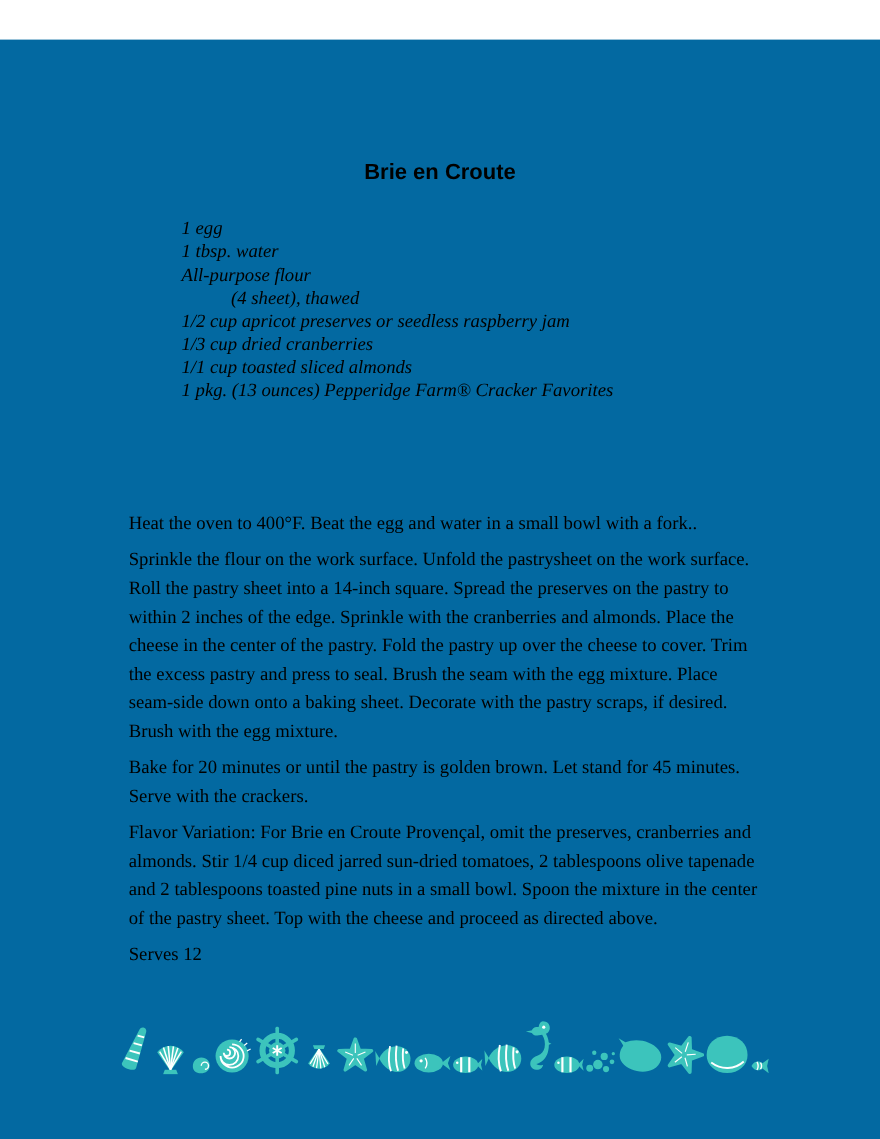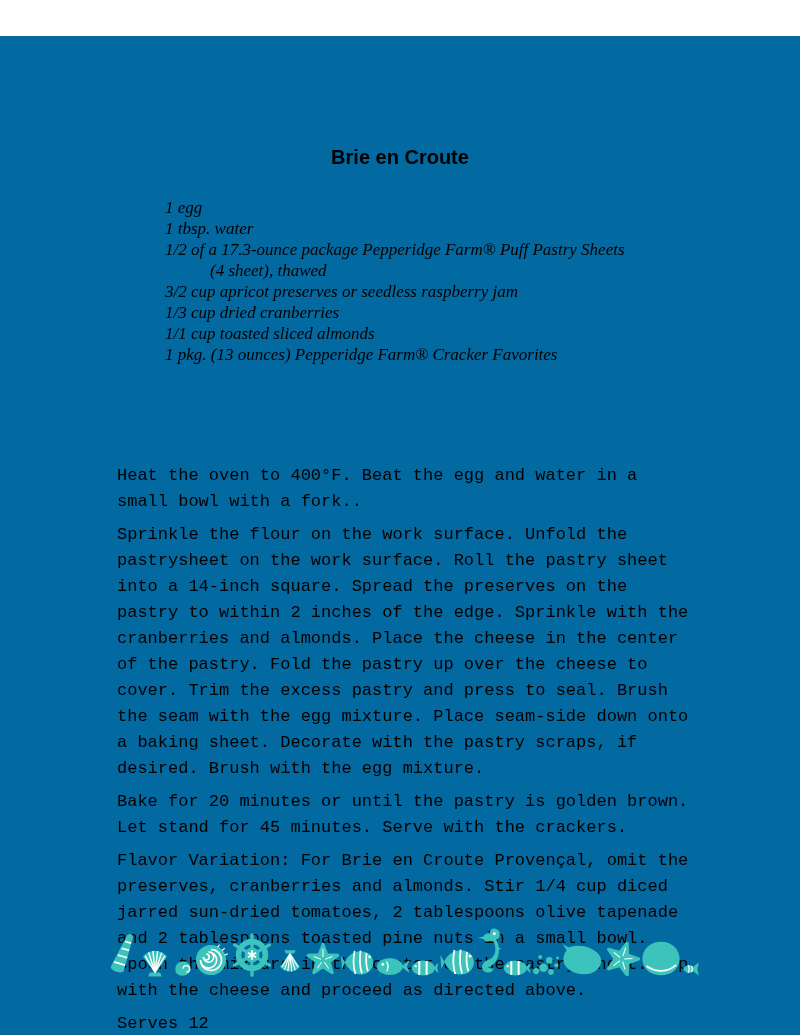--- a/index.html
+++ b/index.html
@@ -20,21 +20,21 @@
   }
   .ingredients{
     position:absolute;left:165px;top:161px;width:600px;
     font-size:17px;line-height:21px;white-space:nowrap;font-style:italic;
   }
   .ingredient.cont{padding-left:45px;}
   .instructions{
     position:absolute;left:117px;top:427px;width:576px;
     font-size:17px;line-height:26px;
   }
-  .instructions p{margin:0 0 7px 0;font-family:Liberation Mono, monospace;}
+  .instructions p{margin:0 0 7px 0;}
   .sea-border{
     position:absolute;left:110px;top:881px;width:600px;height:60px;
     display:flex;align-items:flex-end;gap:1px;
     color:#3CC4BC;
   }
   .sea-border svg{display:block;flex:0 0 auto;}
   .defs{position:absolute;width:0;height:0;overflow:hidden;}
 </style>
 </head>
 <body>
@@ -165,23 +165,23 @@
   </defs>
 </svg>
 
 <div class="page">
 
   <h1 class="title">Brie en Croute</h1>
 
   <div class="ingredients">
     <div class="ingredient">1 egg</div>
     <div class="ingredient">1 tbsp. water</div>
-    <div class="ingredient">1/2 of a 17.3-ounce package Pepperidge Farm® Puff Pastry Sheets</div>
+    <div class="ingredient">All-purpose flour</div>
     <div class="ingredient cont">(4 sheet), thawed</div>
-    <div class="ingredient">3/2 cup apricot preserves or seedless raspberry jam</div>
+    <div class="ingredient">1/2 cup apricot preserves or seedless raspberry jam</div>
     <div class="ingredient">1/3 cup dried cranberries</div>
     <div class="ingredient">1/1 cup toasted sliced almonds</div>
     <div class="ingredient">1 pkg. (13 ounces) Pepperidge Farm® Cracker Favorites</div>
   </div>
 
   <div class="instructions">
     <p>Heat the oven to 400°F. Beat the egg and water in a small bowl with a fork..</p>
     <p>Sprinkle the flour on the work surface. Unfold the pastrysheet on the work surface. Roll the pastry sheet into a 14-inch square. Spread the preserves on the pastry to within 2 inches of the edge. Sprinkle with the cranberries and almonds. Place the cheese in the center of the pastry. Fold the pastry up over the cheese to cover. Trim the excess pastry and press to seal. Brush the seam with the egg mixture. Place seam-side down onto a baking sheet. Decorate with the pastry scraps, if desired. Brush with the egg mixture.</p>
     <p>Bake for 20 minutes or until the pastry is golden brown. Let stand for 45 minutes. Serve with the crackers.</p>
     <p>Flavor Variation: For Brie en Croute Provençal, omit the preserves, cranberries and almonds. Stir 1/4 cup diced jarred sun-dried tomatoes, 2 tablespoons olive tapenade and 2 tablespoons toasted pine nuts in a small bowl. Spoon the mixture in the center of the pastry sheet. Top with the cheese and proceed as directed above.</p>

